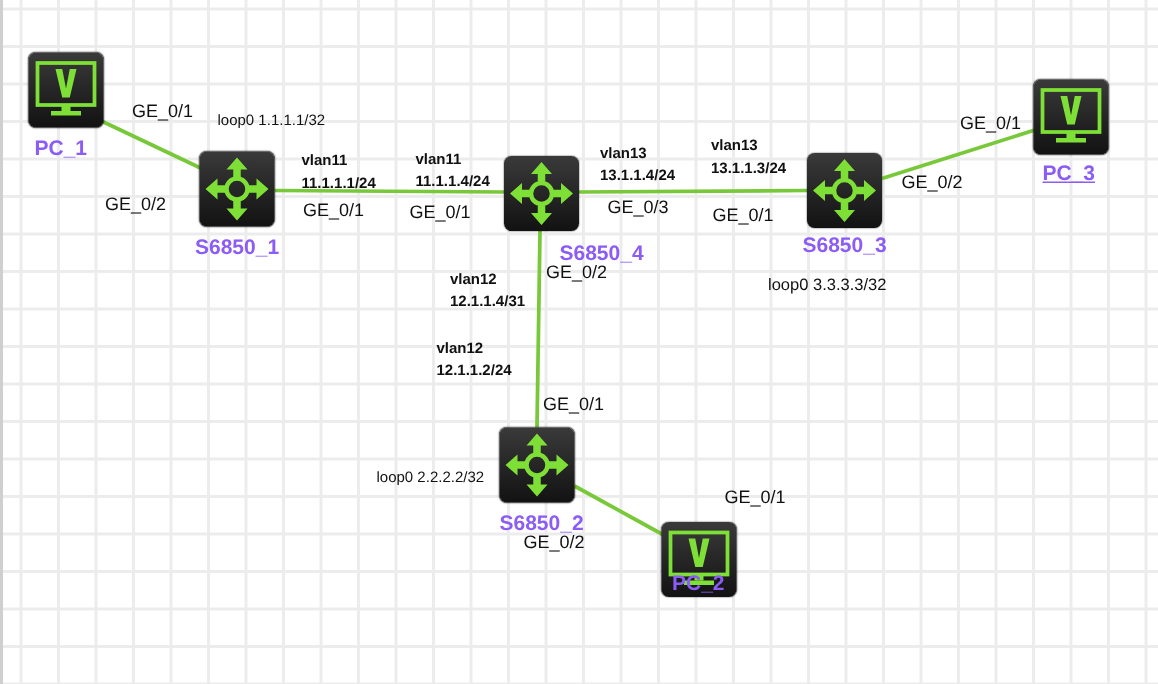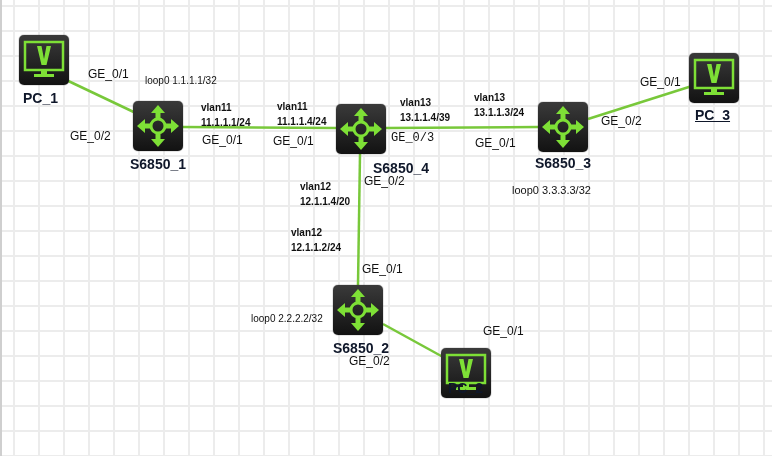--- a/index.html
+++ b/index.html
@@ -16,21 +16,21 @@
     #canvas { position: absolute; left: 0; top: 0; width: 772px; height: 456px; }
     .left-border { position: absolute; left: 0; top: 0; width: 2px; height: 456px; background: #cfcfcf; }
     svg.links { position: absolute; left: 0; top: 0; }
     .node {
       position: absolute; width: 50px; height: 50px; border-radius: 5px;
       background: linear-gradient(#3a3a3a, #121212);
       box-shadow: 0 0 1px #000;
     }
     .node svg { position: absolute; left: 0; top: 0; }
     .node-label {
-      position: absolute; font-weight: bold; font-size: 14px; color: #0f172a;
+      position: absolute; font-weight: bold; font-size: 14px; color: #8b5cf6;
       white-space: nowrap;
     }
     .port { position: absolute; font-size: 12px; color: #111; white-space: nowrap; }
     .net { position: absolute; font-size: 10px; font-weight: bold; color: #111; line-height: 15px; white-space: nowrap; }
     .loop { position: absolute; font-size: 10px; font-weight: normal; color: #111; white-space: nowrap; }
     .loop.big { font-size: 11px; }
   </style>
 </head>
 <body>
 
@@ -125,48 +125,48 @@
       <rect x="22" y="35" width="6" height="4" fill="#7ee036"></rect>
       <rect x="15" y="39" width="20" height="3" fill="#7ee036"></rect>
     </svg>
   </div>
   <div class="node-label" style="left:448px;top:380px;">PC_2</div>
 
   <div class="port" style="left:88px;top:67px;">GE_0/1</div>
   <div class="port" style="left:70px;top:129px;">GE_0/2</div>
   <div class="port" style="left:202px;top:133px;">GE_0/1</div>
   <div class="port" style="left:273px;top:134px;">GE_0/1</div>
-  <div class="port" style="left:391px;top:131px;font-family:Liberation Mono, monospace;">GE_0/3</div>
+  <div class="port" style="left:405px;top:131px;">GE_0/3</div>
   <div class="port" style="left:364px;top:174px;">GE_0/2</div>
   <div class="port" style="left:475px;top:136px;">GE_0/1</div>
   <div class="port" style="left:601px;top:114px;">GE_0/2</div>
   <div class="port" style="left:640px;top:75px;">GE_0/1</div>
   <div class="port" style="left:362px;top:262px;">GE_0/1</div>
   <div class="port" style="left:349px;top:354px;">GE_0/2</div>
   <div class="port" style="left:483px;top:324px;">GE_0/1</div>
 
   <div class="net" style="left:201px;top:100px;">
     <div>vlan11</div>
     <div>11.1.1.1/24</div>
   </div>
   <div class="net" style="left:277px;top:99px;">
     <div>vlan11</div>
     <div>11.1.1.4/24</div>
   </div>
   <div class="net" style="left:400px;top:95px;">
     <div>vlan13</div>
-    <div>13.1.1.4/39</div>
+    <div>13.1.1.4/24</div>
   </div>
   <div class="net" style="left:474px;top:90px;">
     <div>vlan13</div>
     <div>13.1.1.3/24</div>
   </div>
   <div class="net" style="left:300px;top:179px;">
     <div>vlan12</div>
-    <div>12.1.1.4/20</div>
+    <div>12.1.1.4/31</div>
   </div>
   <div class="net" style="left:291px;top:225px;">
     <div>vlan12</div>
     <div>12.1.1.2/24</div>
   </div>
 
   <div class="loop" style="left:145px;top:75px;">loop0 1.1.1.1/32</div>
   <div class="loop" style="left:211px;top:313px;padding-left:40px;">loop0 2.2.2.2/32</div>
   <div class="loop big" style="left:512px;top:184px;">loop0 3.3.3.3/32</div>
 </div>

